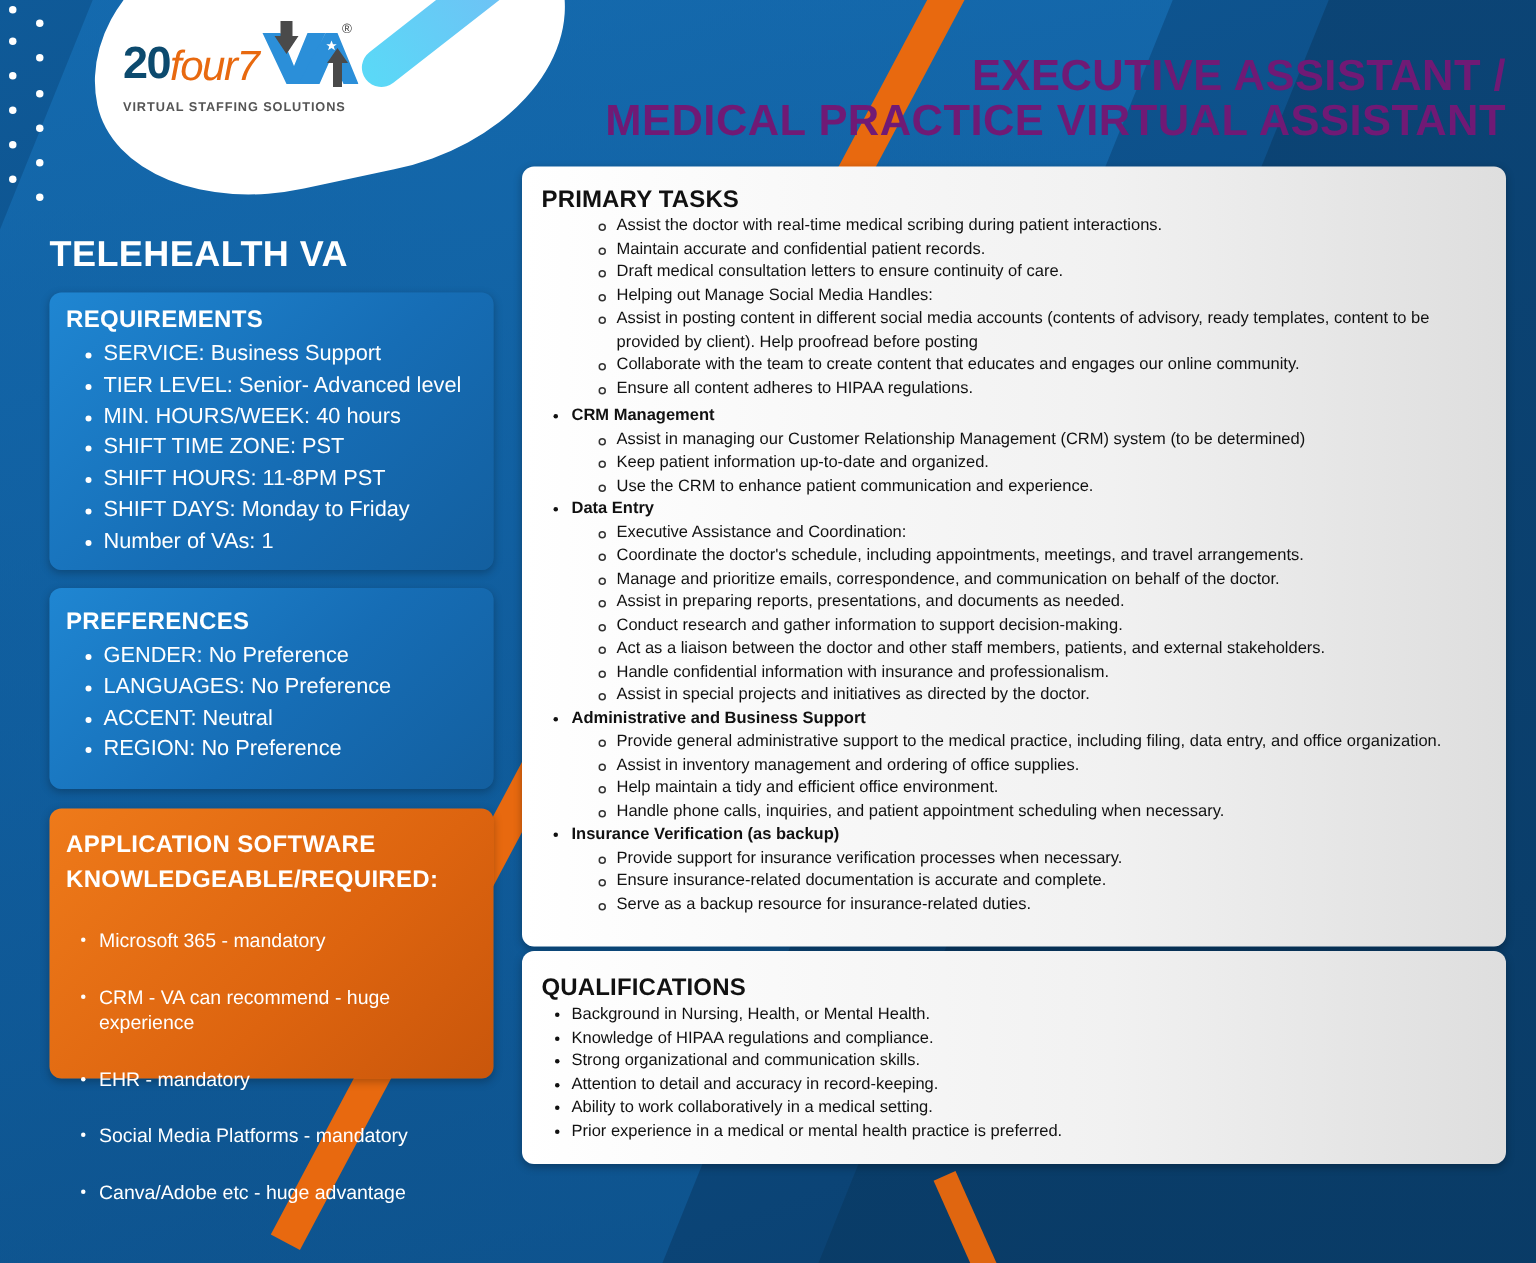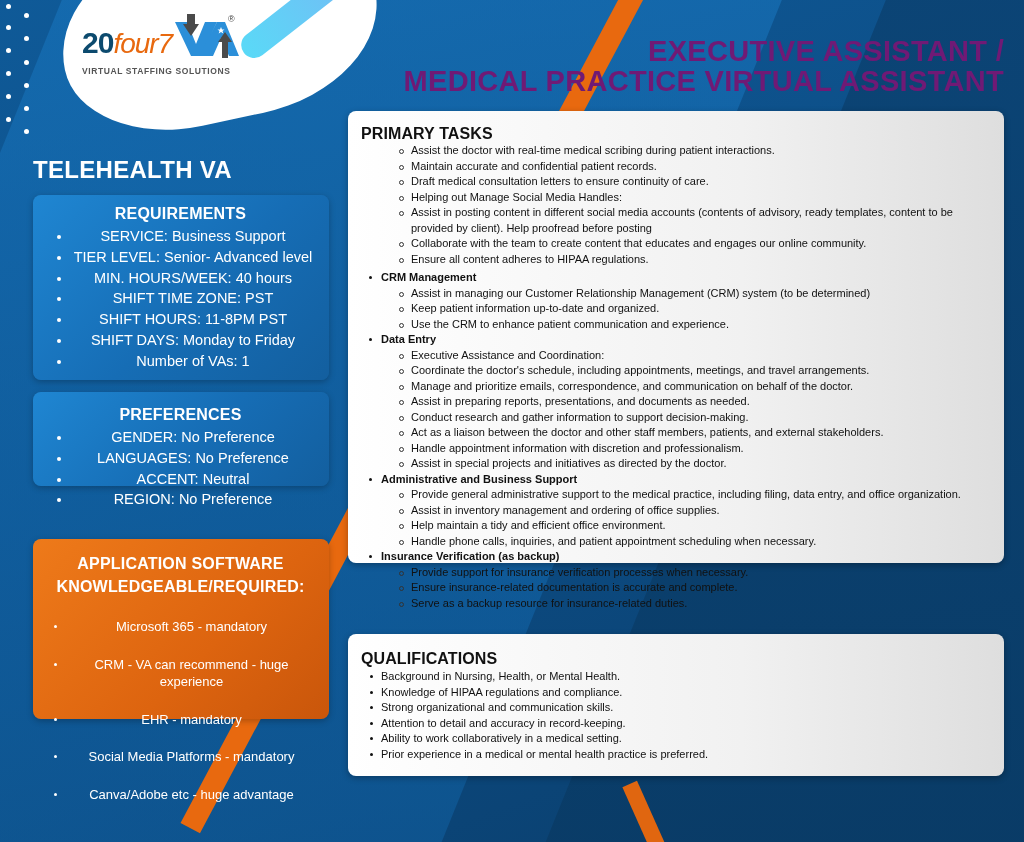--- a/index.html
+++ b/index.html
@@ -61,21 +61,20 @@
       color: #701a75;
     }
 
     .section-title {
       position: absolute; left: 33px; top: 156px; font-size: 24px; font-weight: bold; letter-spacing: 0.3px;
     }
 
     .card {
       position: absolute; left: 33px; width: 296px; border-radius: 8px;
       padding: 10px 12px 10px 11px;
-      text-align: center;
     }
     .card-blue {
       background: linear-gradient(135deg, #1f86d2 0%, #166db5 55%, #135f9f 100%);
       box-shadow: 0 2px 6px rgba(0,0,0,0.25);
     }
     .card-orange {
       background: linear-gradient(135deg, #ee7a1a 0%, #dd640f 60%, #c9560b 100%);
       box-shadow: 0 2px 6px rgba(0,0,0,0.25);
     }
     .card h3 { font-size: 16px; font-weight: bold; letter-spacing: 0.2px; margin-bottom: 3px; }
@@ -170,21 +169,21 @@
     <li>SERVICE: Business Support</li>
     <li>TIER LEVEL:  Senior- Advanced level</li>
     <li>MIN. HOURS/WEEK: 40 hours</li>
     <li>SHIFT TIME ZONE: PST</li>
     <li>SHIFT HOURS:  11-8PM PST</li>
     <li>SHIFT DAYS:   Monday to Friday</li>
     <li>Number of VAs: 1</li>
   </ul>
 </div>
 
-<div class="card card-blue" style="top:392px; height:94px;">
+<div class="card card-blue" style="top:392px; height:134px;">
   <h3 style="margin-top:4px">PREFERENCES</h3>
   <ul>
     <li>GENDER: No Preference</li>
     <li>LANGUAGES: No Preference</li>
     <li>ACCENT: Neutral</li>
     <li>REGION: No Preference</li>
   </ul>
 </div>
 
 <div class="card card-orange" style="top:539px; height:180px; padding-top:13px;">
@@ -194,21 +193,21 @@
   </h3>
   <ul>
     <li>Microsoft 365 - mandatory</li>
     <li>CRM - VA can recommend - huge experience</li>
     <li>EHR - mandatory</li>
     <li>Social Media Platforms - mandatory</li>
     <li>Canva/Adobe etc - huge advantage</li>
   </ul>
 </div>
 
-<div class="panel" style="top:111px; height:452px;">
+<div class="panel" style="top:111px; height:520px;">
   <h2>PRIMARY TASKS</h2>
   <div class="tasks">
     <ul class="sub">
       <li>Assist the doctor with real-time medical scribing during patient interactions.</li>
       <li>Maintain accurate and confidential patient records.</li>
       <li>Draft medical consultation letters to ensure continuity of care.</li>
       <li>Helping out Manage Social Media Handles:</li>
       <li>Assist in posting content in different social media accounts (contents of advisory, ready templates, content to be provided by client). Help proofread before posting</li>
       <li>Collaborate with the team to create content that educates and engages our online community.</li>
       <li>Ensure all content adheres to HIPAA regulations.</li>
@@ -224,21 +223,21 @@
       </li>
       <li>
         <span class="head">Data Entry</span>
         <ul class="sub">
           <li>Executive Assistance and Coordination:</li>
           <li>Coordinate the doctor's schedule, including appointments, meetings, and travel arrangements.</li>
           <li>Manage and prioritize emails, correspondence, and communication on behalf of the doctor.</li>
           <li>Assist in preparing reports, presentations, and documents as needed.</li>
           <li>Conduct research and gather information to support decision-making.</li>
           <li>Act as a liaison between the doctor and other staff members, patients, and external stakeholders.</li>
-          <li>Handle appointment information with discretion and professionalism.</li>
+          <li>Handle confidential information with insurance and professionalism.</li>
           <li>Assist in special projects and initiatives as directed by the doctor.</li>
         </ul>
       </li>
       <li>
         <span class="head">Administrative and Business Support</span>
         <ul class="sub">
           <li>Provide general administrative support to the medical practice, including filing, data entry, and office organization.</li>
           <li>Assist in inventory management and ordering of office supplies.</li>
           <li>Help maintain a tidy and efficient office environment.</li>
           <li>Handle phone calls, inquiries, and patient appointment scheduling when necessary.</li>

